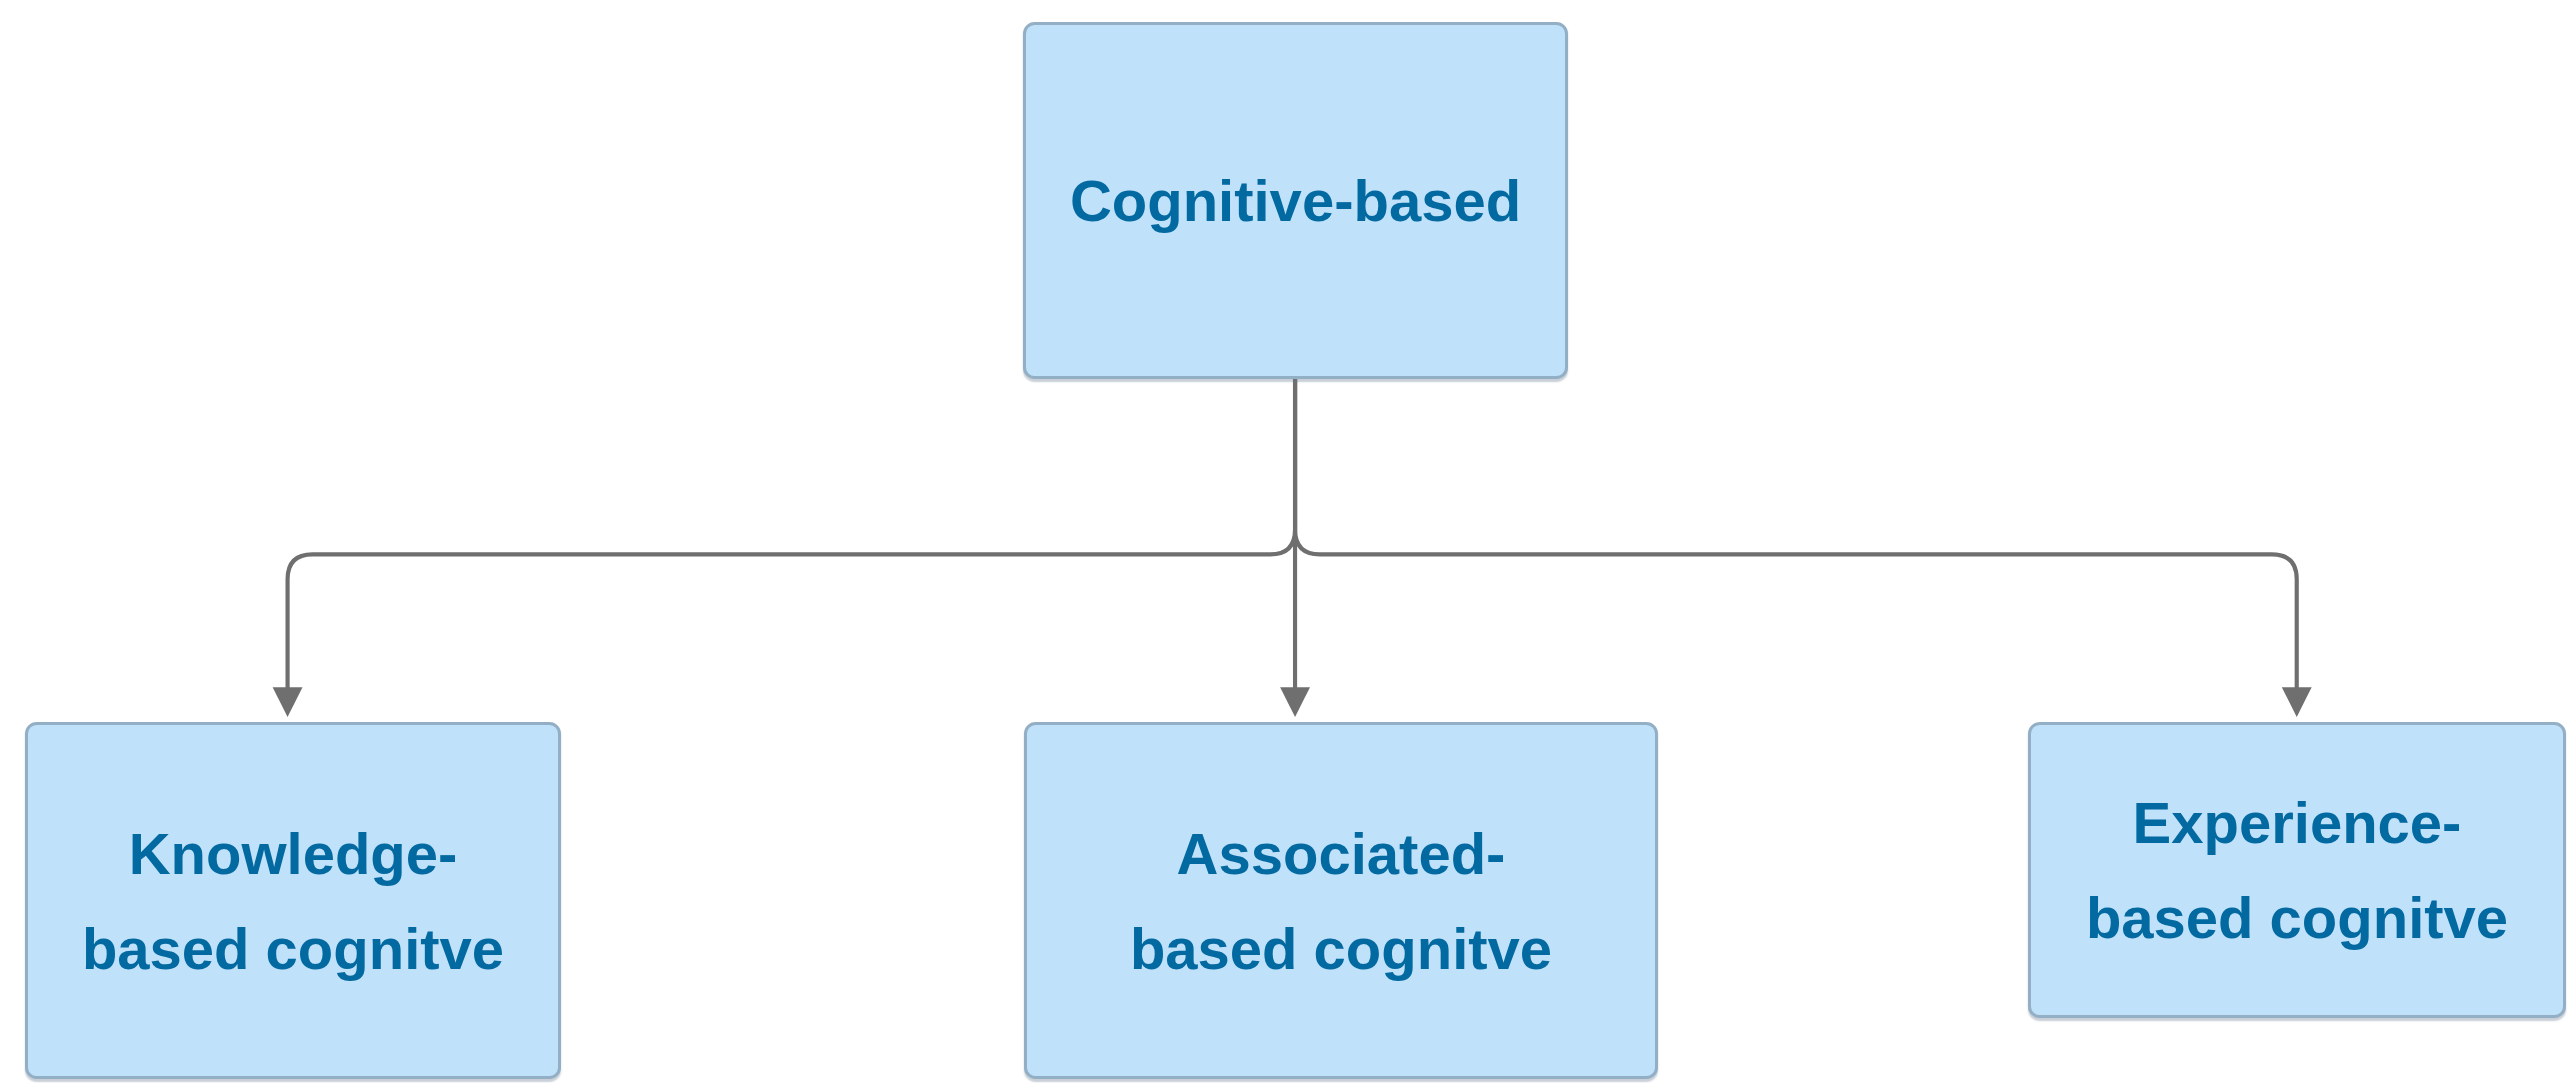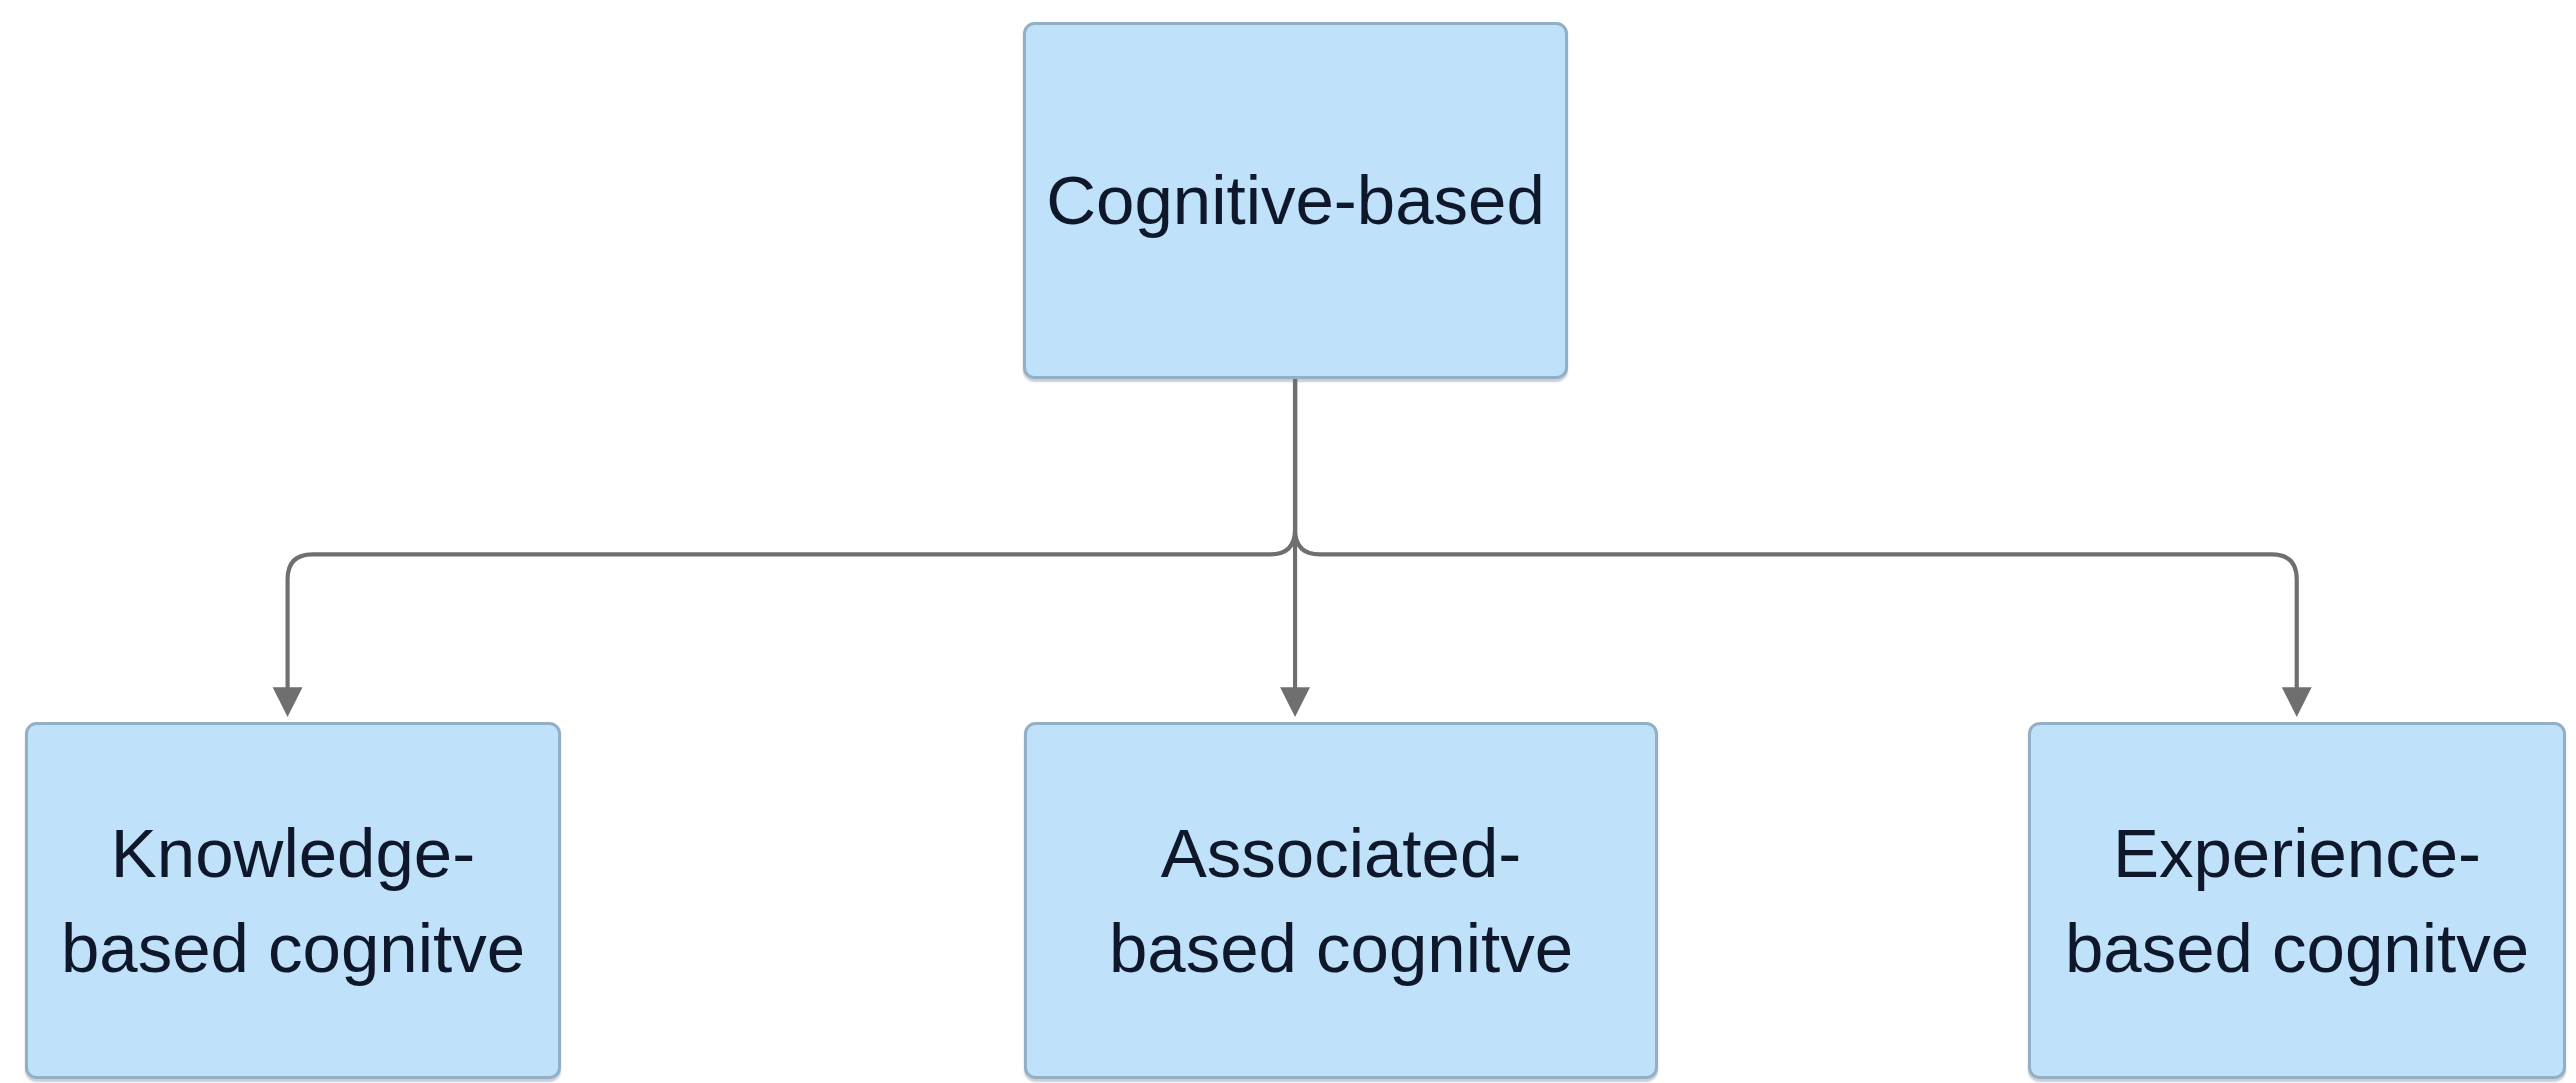--- a/index.html
+++ b/index.html
@@ -29,31 +29,31 @@
     border: 3.3px solid #93AFC6;
     border-radius: 11.6px;
     box-shadow: 0 2.5px 1.7px rgba(96, 118, 138, 0.35);
     display: flex;
     flex-direction: column;
     align-items: center;
     justify-content: center;
   }
   .node .line {
     display: block;
-    font-size: 69px;
-    font-weight: normal;
+    font-size: 58px;
+    font-weight: bold;
     line-height: 95px;
-    color: #0f172a;
+    color: #0369a1;
     text-align: center;
     white-space: nowrap;
   }
   .node-root      { left: 1023px; top: 21.6px;  width: 545px; height: 357px; }
   .node-knowledge { left: 19px;   top: 722px; width: 536px; height: 357px; margin-left: 6px; }
   .node-associated{ left: 1024px; top: 722px; width: 634px; height: 357px; }
-  .node-experience{ left: 2028px; top: 722px; width: 538px; height: 357px; }
+  .node-experience{ left: 2028px; top: 722px; width: 538px; height: 296px; }
 </style>
 </head>
 <body>
 
 <div class="canvas">
 
   <svg class="connectors" viewBox="0 0 3103 1305" xmlns="http://www.w3.org/2000/svg">
 
     <path d="M 1560 456 L 1560 638 Q 1560 668 1530 668 L 376 668 Q 346 668 346 698 L 346 830" fill="none" stroke="#6F6F6F" stroke-width="5"></path>
 

